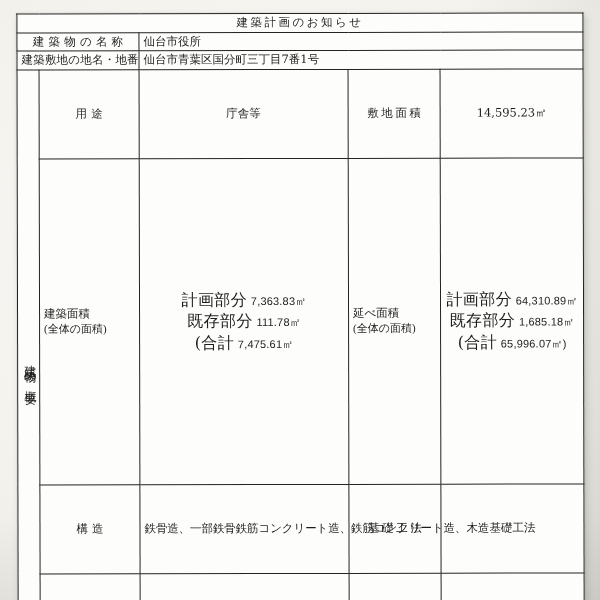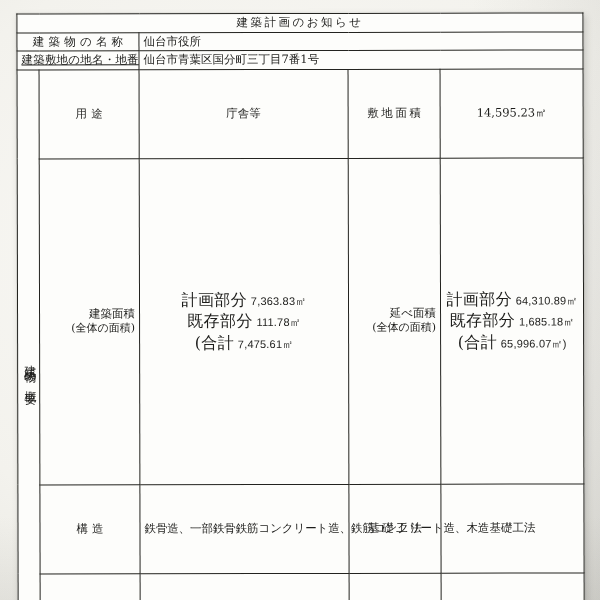--- a/index.html
+++ b/index.html
@@ -55,21 +55,21 @@
     font-size:11.7px;
     letter-spacing:4.2px;
     text-indent:4.2px;
     margin-left:9px;
   }
   .lbl-sp2{
     text-align:center;white-space:nowrap;
     font-size:11.5px;letter-spacing:2.6px;text-indent:2.6px;
   }
   .lbl-small{
-    text-align:center;white-space:nowrap;font-size:10.6px;letter-spacing:0.2px;text-decoration:underline;
+    text-align:center;white-space:nowrap;font-size:10.6px;letter-spacing:0.2px;
   }
   .val{ padding-left:9px; font-size:12.6px; }
   .val-c{ text-align:center; font-size:12.3px; }
   .vert{
     writing-mode:vertical-rl;
     text-orientation:upright;
     letter-spacing:3px;
     font-size:12px;
     margin:0 auto;
     height:100%;
@@ -79,21 +79,21 @@
   .areablock{
     font-size:10.3px;
     line-height:1.45;
     padding:2px 0 2px 0;
     text-align:center;
   }
   .areablock .row{ display:block; white-space:nowrap;}
   .areablock .k{ font-size:16px; letter-spacing:0.4px;}
   .areablock .n{ font-family:Liberation Sans, sans-serif; font-size:11px; letter-spacing:0.2px;}
   .struct{ text-align:center; font-size:9.9px; letter-spacing:-0.1px; white-space:nowrap;}
-  .two-line{ font-size:11.4px; line-height:1.3; text-align:right;}
+  .two-line{ font-size:11.4px; line-height:1.3; text-align:left;font-family:Liberation Serif, serif;}
   .two-line .s{ display:block; font-size:11px; }
 </style>
 </head>
 <body>
 
 <div class="paper"></div>
 
 <div class="sheet">
 <table class="board">
   <colgroup>

